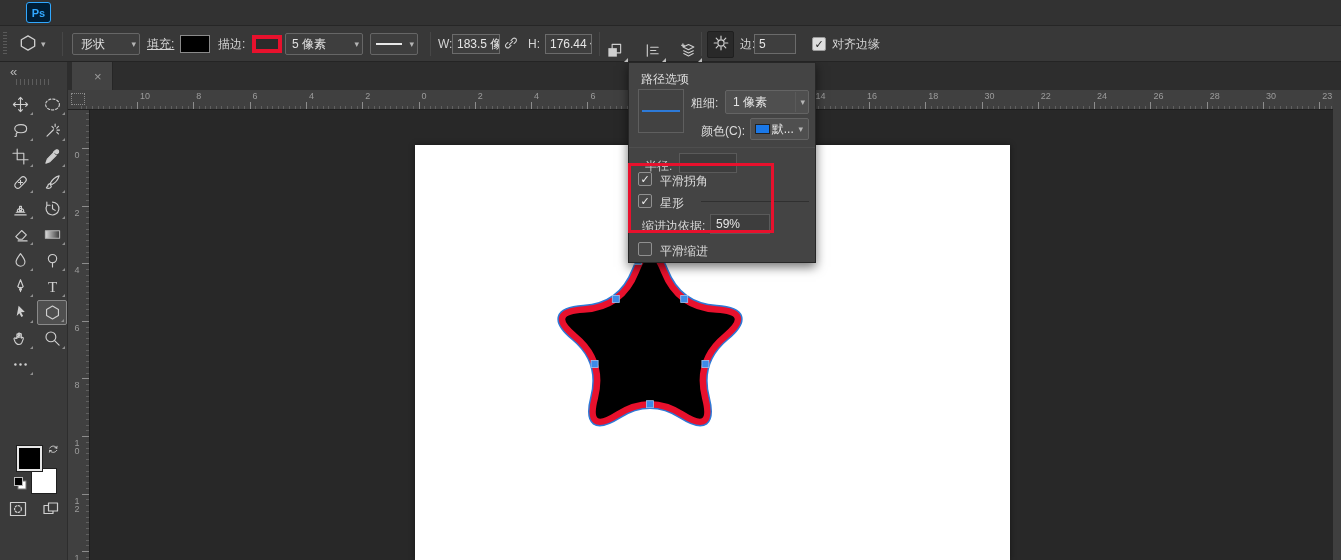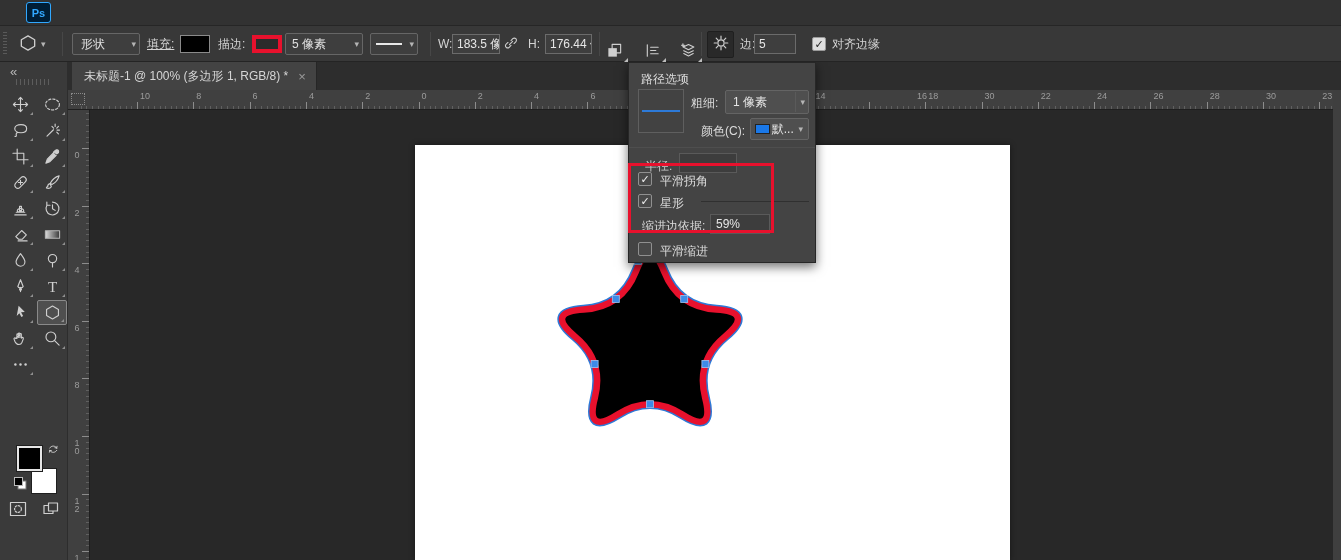--- a/index.html
+++ b/index.html
@@ -210,21 +210,20 @@
           <span id="align-edges-check" style="visibility: visible;">✓</span>
         </div>
       </div>
     <div class="ob" style="left:832px;">
         <span>对齐边缘</span>
       </div>
   </div>
 
   <div id="tabbar">
     <div id="doc-tab">
-      <span>未标题-1 @ 100% (多边形 1, RGB/8) *</span>
       <span id="tab-close">×</span>
     </div>
   </div>
 
   <div id="toolbar">
     <div id="tb-collapse">«</div>
     <div id="tb-grip"></div>
     <div id="tool-grid">
         <div class="tool" style="left: 5px; top: 30px;">
           <span>
@@ -651,21 +650,21 @@
       <div class="rlabel" style="left: 522.4px; top: 2px;">6</div>
       <div class="tick major" style="left: 575.7px; bottom: 0px; width: 1px; height: 7px;"></div>
       <div class="rlabel" style="left: 578.7px; top: 2px;">8</div>
       <div class="tick major" style="left: 632px; bottom: 0px; width: 1px; height: 7px;"></div>
       <div class="rlabel" style="left: 635px; top: 2px;">10</div>
       <div class="tick major" style="left: 688.3px; bottom: 0px; width: 1px; height: 7px;"></div>
       <div class="rlabel" style="left: 691.3px; top: 2px;">12</div>
       <div class="tick major" style="left: 744.6px; bottom: 0px; width: 1px; height: 7px;"></div>
       <div class="rlabel" style="left: 747.6px; top: 2px;">14</div>
       <div class="tick major" style="left: 800.9px; bottom: 0px; width: 1px; height: 7px;"></div>
-      <div class="rlabel" style="left: 849px; top: 2px;">16</div>
+      <div class="rlabel" style="left: 799px; top: 2px;">16</div>
       <div class="tick major" style="left: 857.2px; bottom: 0px; width: 1px; height: 7px;"></div>
       <div class="rlabel" style="left: 860.2px; top: 2px;">18</div>
       <div class="tick major" style="left: 913.5px; bottom: 0px; width: 1px; height: 7px;"></div>
       <div class="rlabel" style="left: 916.5px; top: 2px;">30</div>
       <div class="tick major" style="left: 969.8px; bottom: 0px; width: 1px; height: 7px;"></div>
       <div class="rlabel" style="left: 972.8px; top: 2px;">22</div>
       <div class="tick major" style="left: 1026.1px; bottom: 0px; width: 1px; height: 7px;"></div>
       <div class="rlabel" style="left: 1029.1px; top: 2px;">24</div>
       <div class="tick major" style="left: 1082.4px; bottom: 0px; width: 1px; height: 7px;"></div>
       <div class="rlabel" style="left: 1085.4px; top: 2px;">26</div>

